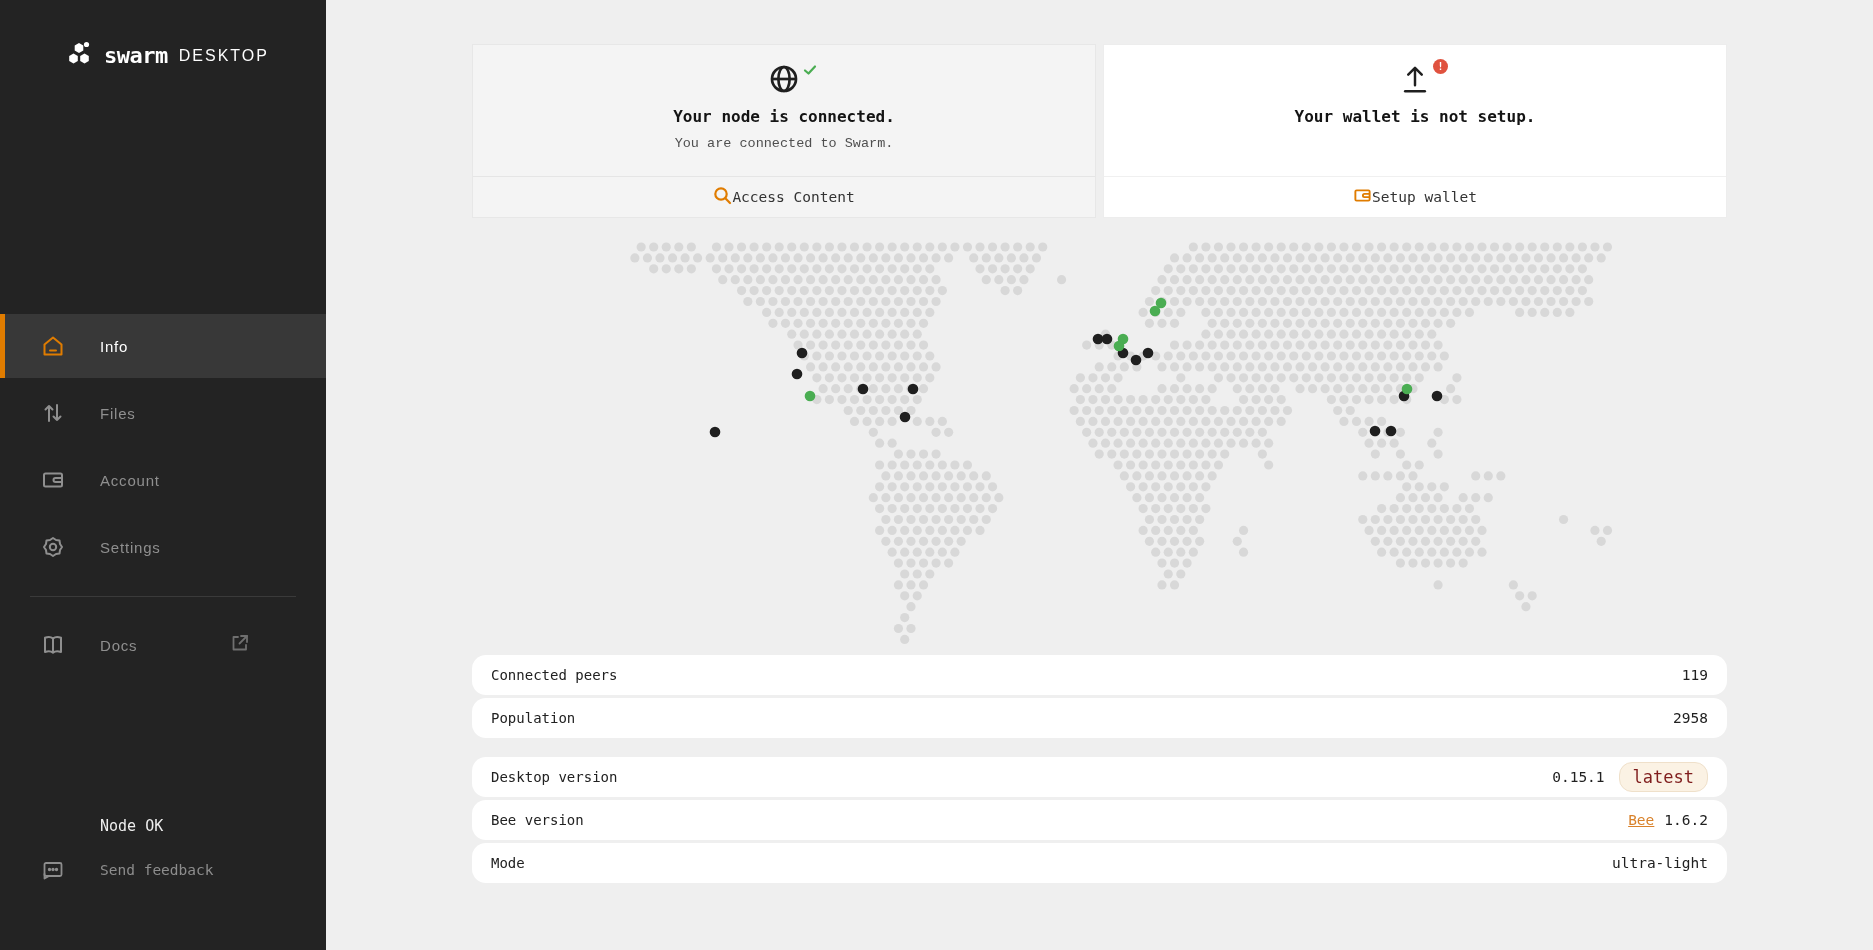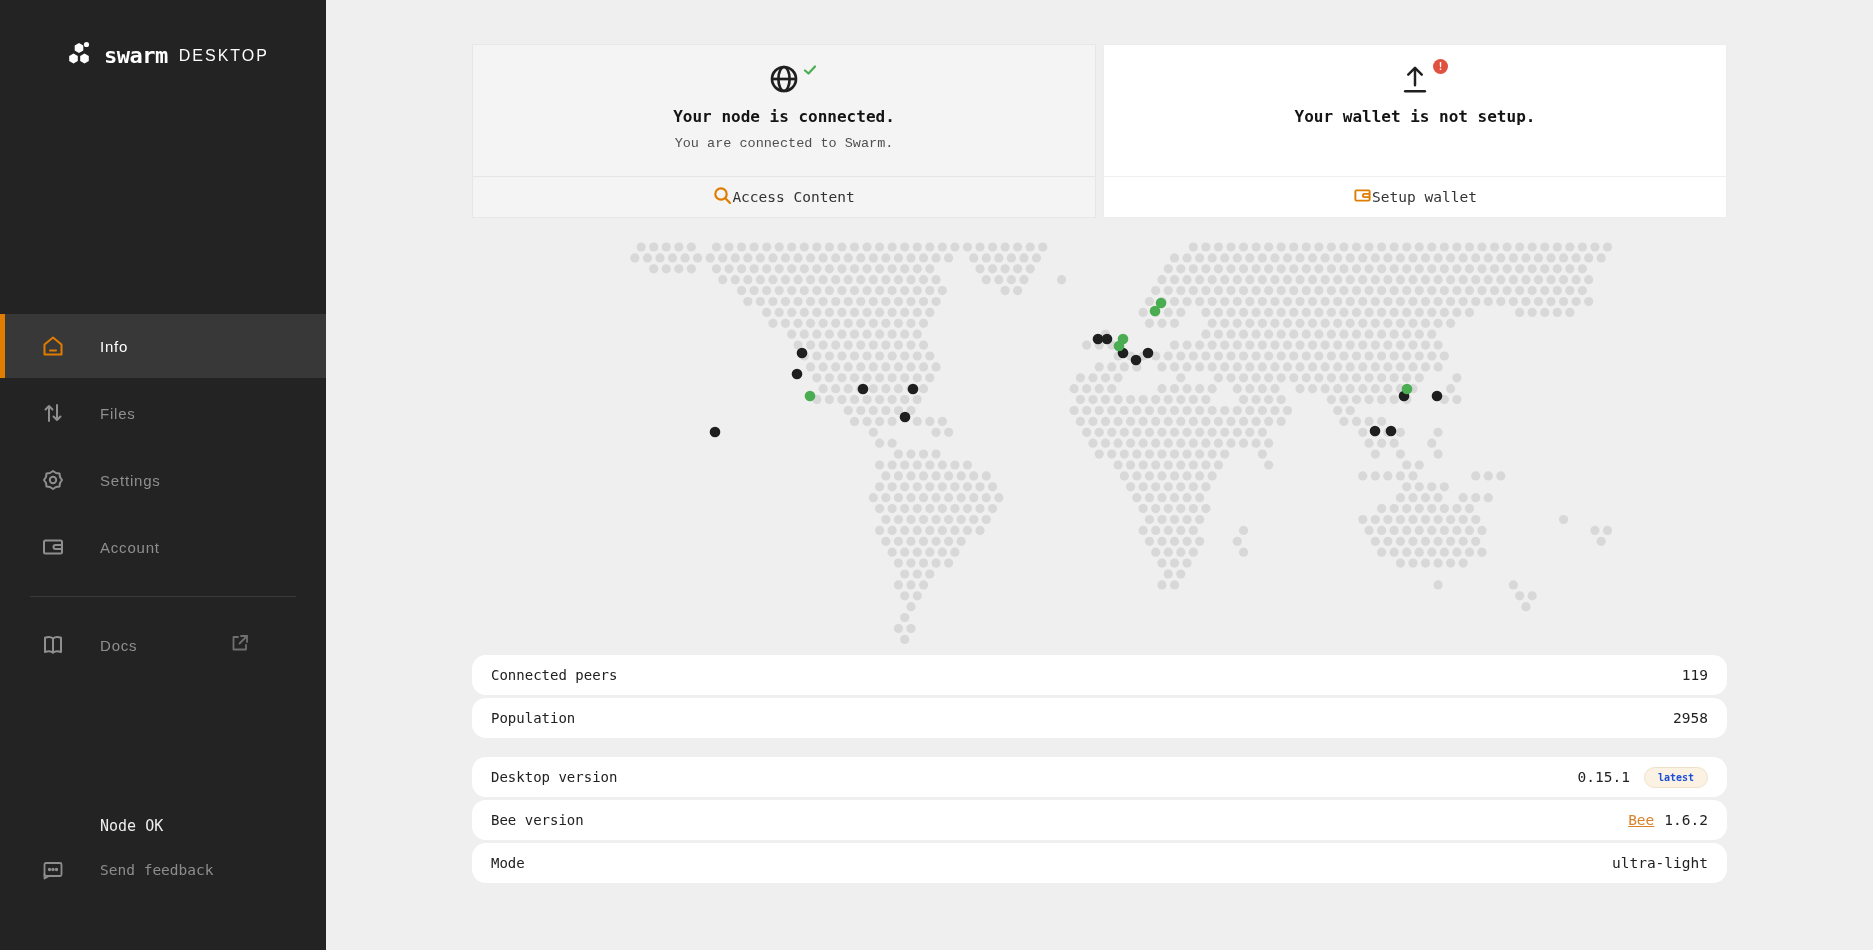--- a/index.html
+++ b/index.html
@@ -46,22 +46,22 @@
                  font-size:14.5px; color:#333; cursor:pointer; }
   .wallet-card .card-action { border-top-color:#f0f0f0; }
 
   .map-wrap { height:413px; margin-bottom:5px; }
   .map-wrap svg { display:block; }
 
   .row { height:40px; background:#fff; display:flex; align-items:center; justify-content:space-between;
          padding:0 19px; margin-bottom:3px; font-size:14px; color:#212121;border-radius:14px; }
   .row .value { font-size:14.5px; color:#212121; display:flex; align-items:center; gap:10px; }
   .versions { margin-top:19px; }
-  .pill { display:inline-block; background:#fbf2e4; border:1px solid #efe0ca; color:#1d4ed8;
-          font-size:10px; padding:4px 13px; border-radius:13px; margin-left:4px;font-weight:bold; }
+  .pill { display:inline-block; background:#fbf2e4; border:1px solid #efe0ca; color:#7f1d1d;
+          font-size:17px; padding:4px 13px; border-radius:13px; margin-left:4px; }
   .link { color:#d9822b; text-decoration:underline; cursor:pointer; }
 </style>
 </head>
 <body>
 
 <aside class="sidebar">
   <div class="logo-row">
     <span>
       <svg width="27" height="27" viewBox="0 0 27 27">
         <polygon points="13,3 17.3,5.5 17.3,10.5 13,13 8.7,10.5 8.7,5.5" fill="#fff"></polygon>
@@ -89,34 +89,34 @@
         <svg width="24" height="24" viewBox="0 0 24 24" fill="none" stroke="#8f8f8f" stroke-width="2" stroke-linecap="round" stroke-linejoin="round">
           <path d="M8 20 V5 M8 5 L4.5 8.5 M8 5 L11.5 8.5"></path>
           <path d="M16 4 V19 M16 19 L12.5 15.5 M16 19 L19.5 15.5"></path>
         </svg>
       </span>
       <span class="nav-label">Files</span>
     </div>
     <div class="nav-item">
       <span class="icn">
         <svg width="24" height="24" viewBox="0 0 24 24" fill="none" stroke="#8f8f8f" stroke-width="2" stroke-linejoin="round">
+          <rect x="3" y="5.5" width="18" height="13" rx="1.5"></rect>
+          <path d="M21 10 H14.5 a2 2 0 0 0 0 4 H21"></path>
+        </svg>
+      </span>
+      <span class="nav-label">Account</span>
+    </div>
+    <div class="nav-item">
+      <span class="icn">
+        <svg width="24" height="24" viewBox="0 0 24 24" fill="none" stroke="#8f8f8f" stroke-width="2" stroke-linejoin="round">
           <path d="M12 3 L15 5 L18.5 5.5 L19 9 L21 12 L19 15 L18.5 18.5 L15 19 L12 21 L9 19 L5.5 18.5 L5 15 L3 12 L5 9 L5.5 5.5 L9 5 Z"></path>
           <circle cx="12" cy="12" r="3.2"></circle>
         </svg>
       </span>
       <span class="nav-label">Settings</span>
-    </div>
-    <div class="nav-item">
-      <span class="icn">
-        <svg width="24" height="24" viewBox="0 0 24 24" fill="none" stroke="#8f8f8f" stroke-width="2" stroke-linejoin="round">
-          <rect x="3" y="5.5" width="18" height="13" rx="1.5"></rect>
-          <path d="M21 10 H14.5 a2 2 0 0 0 0 4 H21"></path>
-        </svg>
-      </span>
-      <span class="nav-label">Account</span>
     </div>
 
     <div class="nav-divider"></div>
 
     <div class="nav-item">
       <span class="icn">
         <svg width="24" height="24" viewBox="0 0 24 24" fill="none" stroke="#8f8f8f" stroke-width="2" stroke-linejoin="round">
           <path d="M12 5.5 C10 3.8 6.5 3.8 4 4.8 V19 C6.5 18 10 18 12 19.6 C14 18 17.5 18 20 19 V4.8 C17.5 3.8 14 3.8 12 5.5 Z"></path>
           <path d="M12 5.5 V19.6"></path>
         </svg>

